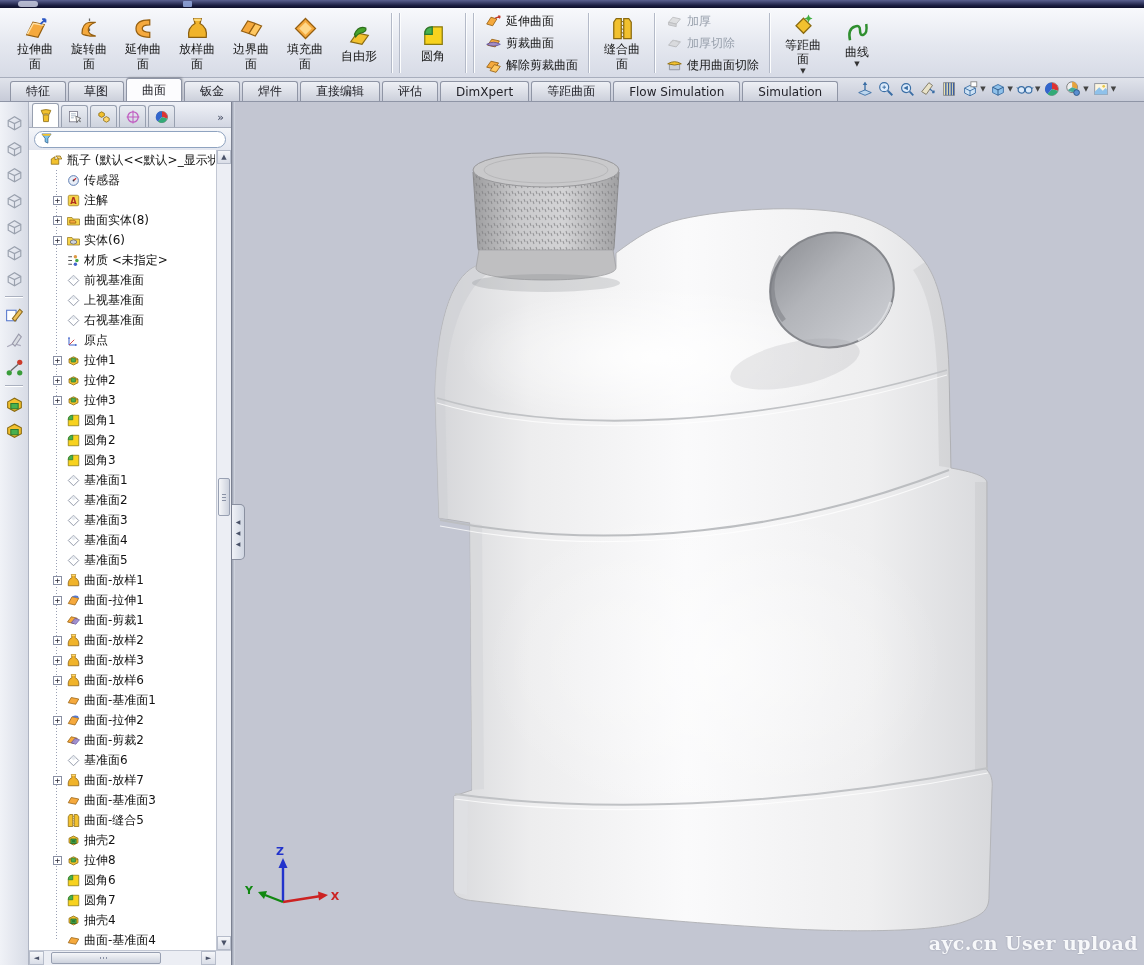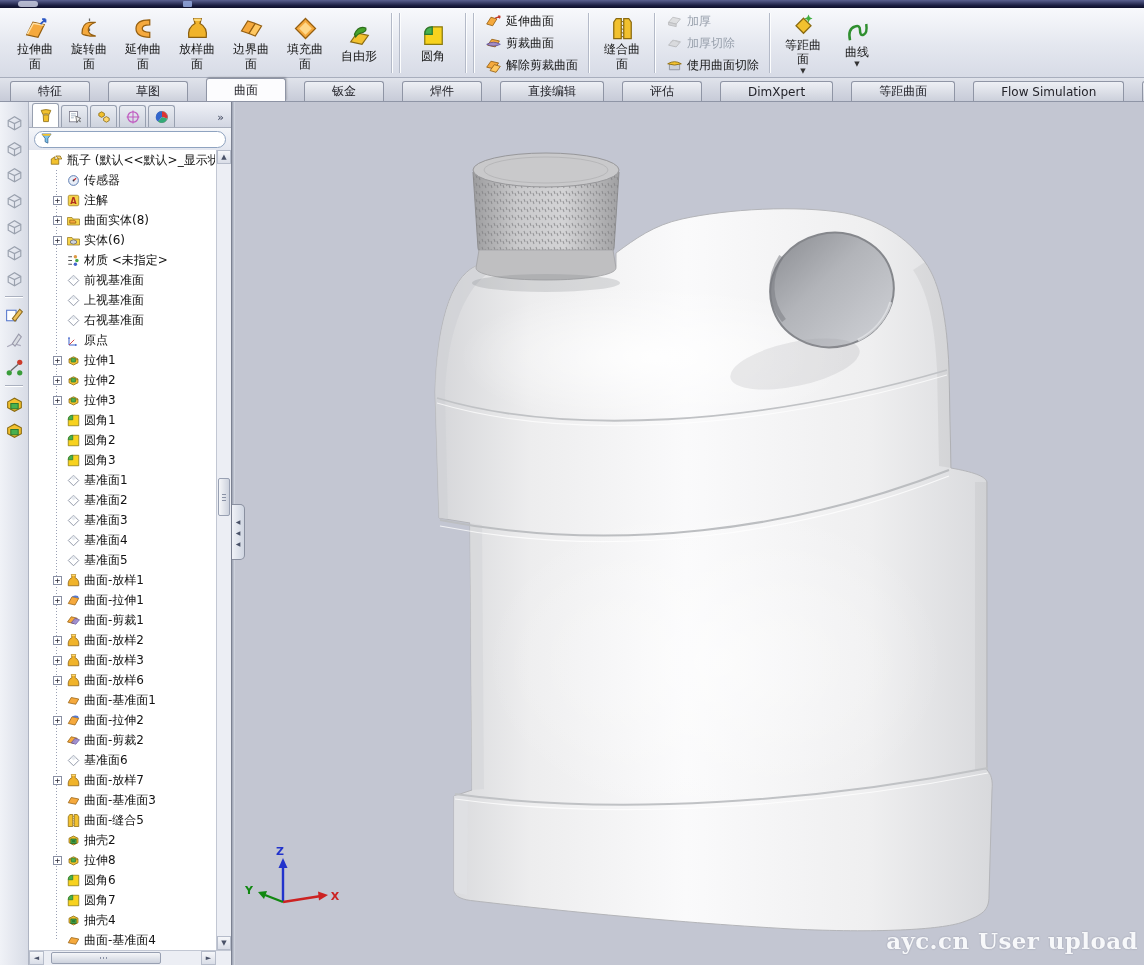--- a/index.html
+++ b/index.html
@@ -27,22 +27,22 @@
     white-space:nowrap;color:#161616;cursor:pointer}
   .rbtn-small .ric{width:17px;height:17px;flex:none}
   .ric svg{width:100%;height:100%}
   .disabled{color:#98a0ac;cursor:default}
   .disabled svg{filter:grayscale(1);opacity:.55}
   .rcaret{font-size:7px;color:#333;line-height:1;margin-top:1px}
 
   
   .tabbar{height:24px;background:linear-gradient(#e0e3eb,#c7cbd8);display:flex;align-items:flex-end;padding:0 0 0 10px;
     border-bottom:1px solid #8f95a6;position:relative}
-  .tab{height:20px;padding:0 27px;display:flex;align-items:center;background:linear-gradient(#eef0f5,#ccd0db);
-    border:1px solid #8f95a5;border-bottom:none;border-radius:3px 3px 0 0;margin-right:18px;color:#23232a;cursor:pointer;white-space:nowrap}
+  .tab{height:20px;padding:0 15px;display:flex;align-items:center;background:linear-gradient(#eef0f5,#ccd0db);
+    border:1px solid #8f95a5;border-bottom:none;border-radius:3px 3px 0 0;margin-right:2px;color:#23232a;cursor:pointer;white-space:nowrap}
   .tab.active{background:#fcfcfe;height:23px;box-shadow:1px -1px 2px rgba(0,0,0,.18);position:relative;z-index:2}
   .viewbar{display:flex;align-items:center;gap:3px;margin:0 0 3px 16px}
   .vico{display:flex;align-items:center;gap:1px;cursor:pointer}
   .vico svg{width:18px;height:18px}
   .vcaret{font-size:7px;color:#444}
 
   
   .main{display:flex;height:863px;position:relative;background:#c3c6d2}
   .side-toolbar{width:29px;background:linear-gradient(90deg,#f0f2f7,#d8dce6);border-right:1px solid #aeb4c2;
     display:flex;flex-direction:column;align-items:center;padding-top:10px;gap:5px;flex:none}
@@ -95,21 +95,21 @@
   .splitter{width:3px;background:linear-gradient(90deg,#9aa0b0,#d7dbe4);flex:none}
   .splitter-handle{position:absolute;left:232px;top:402px;width:13px;height:56px;
     background:linear-gradient(90deg,#f0f2f7,#cfd5e1);border:1px solid #8a90a0;border-left:none;
     border-radius:0 5px 5px 0;display:flex;flex-direction:column;align-items:center;justify-content:center;gap:4px;
     z-index:6;cursor:pointer;font-size:6px;color:#4a5268}
 
   
   .viewport{flex:1;position:relative;background:#c3c6d2;overflow:hidden}
   .viewport svg.model{position:absolute;inset:0;width:100%;height:100%}
   .watermark{position:absolute;right:6px;bottom:11px;font-family:"DejaVu Serif","Liberation Serif",serif;
-    font-weight:bold;font-size:23px;color:#fafbfd;opacity:.95;letter-spacing:.4px;text-shadow:0 0 2px rgba(120,124,140,.6)}
+    font-weight:bold;font-size:19px;color:#fafbfd;opacity:.95;letter-spacing:.4px;text-shadow:0 0 2px rgba(120,124,140,.6)}
 </style>
 </head>
 <body>
 
 <div class="titlebar-edge">
   <div class="nub"></div>
   <div class="nub2"></div>
 </div>
 
 <div class="ribbon" id="ribbon">

